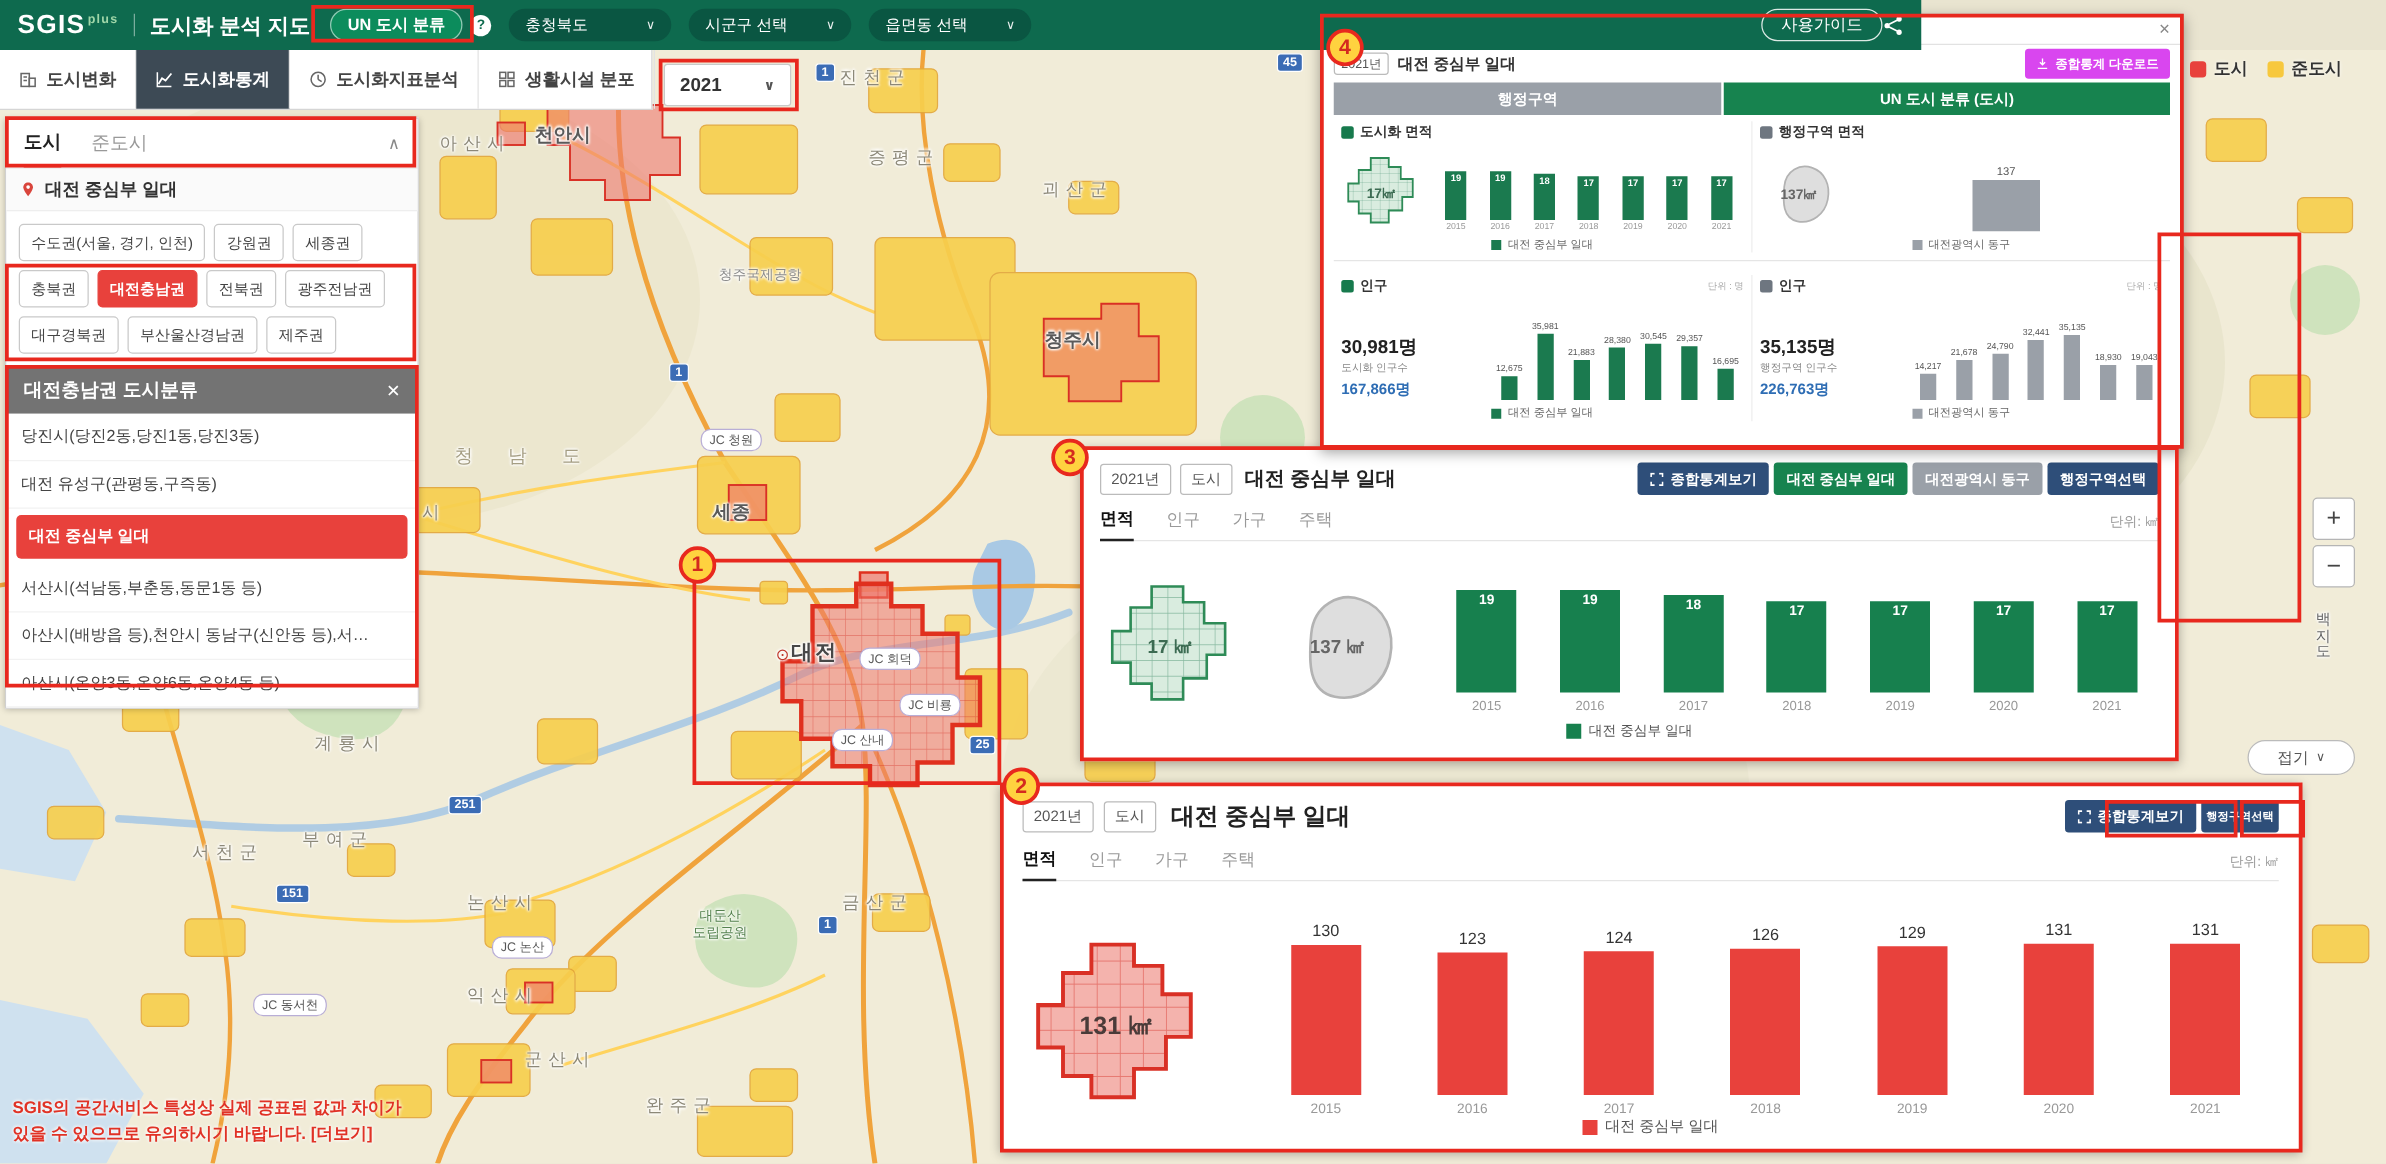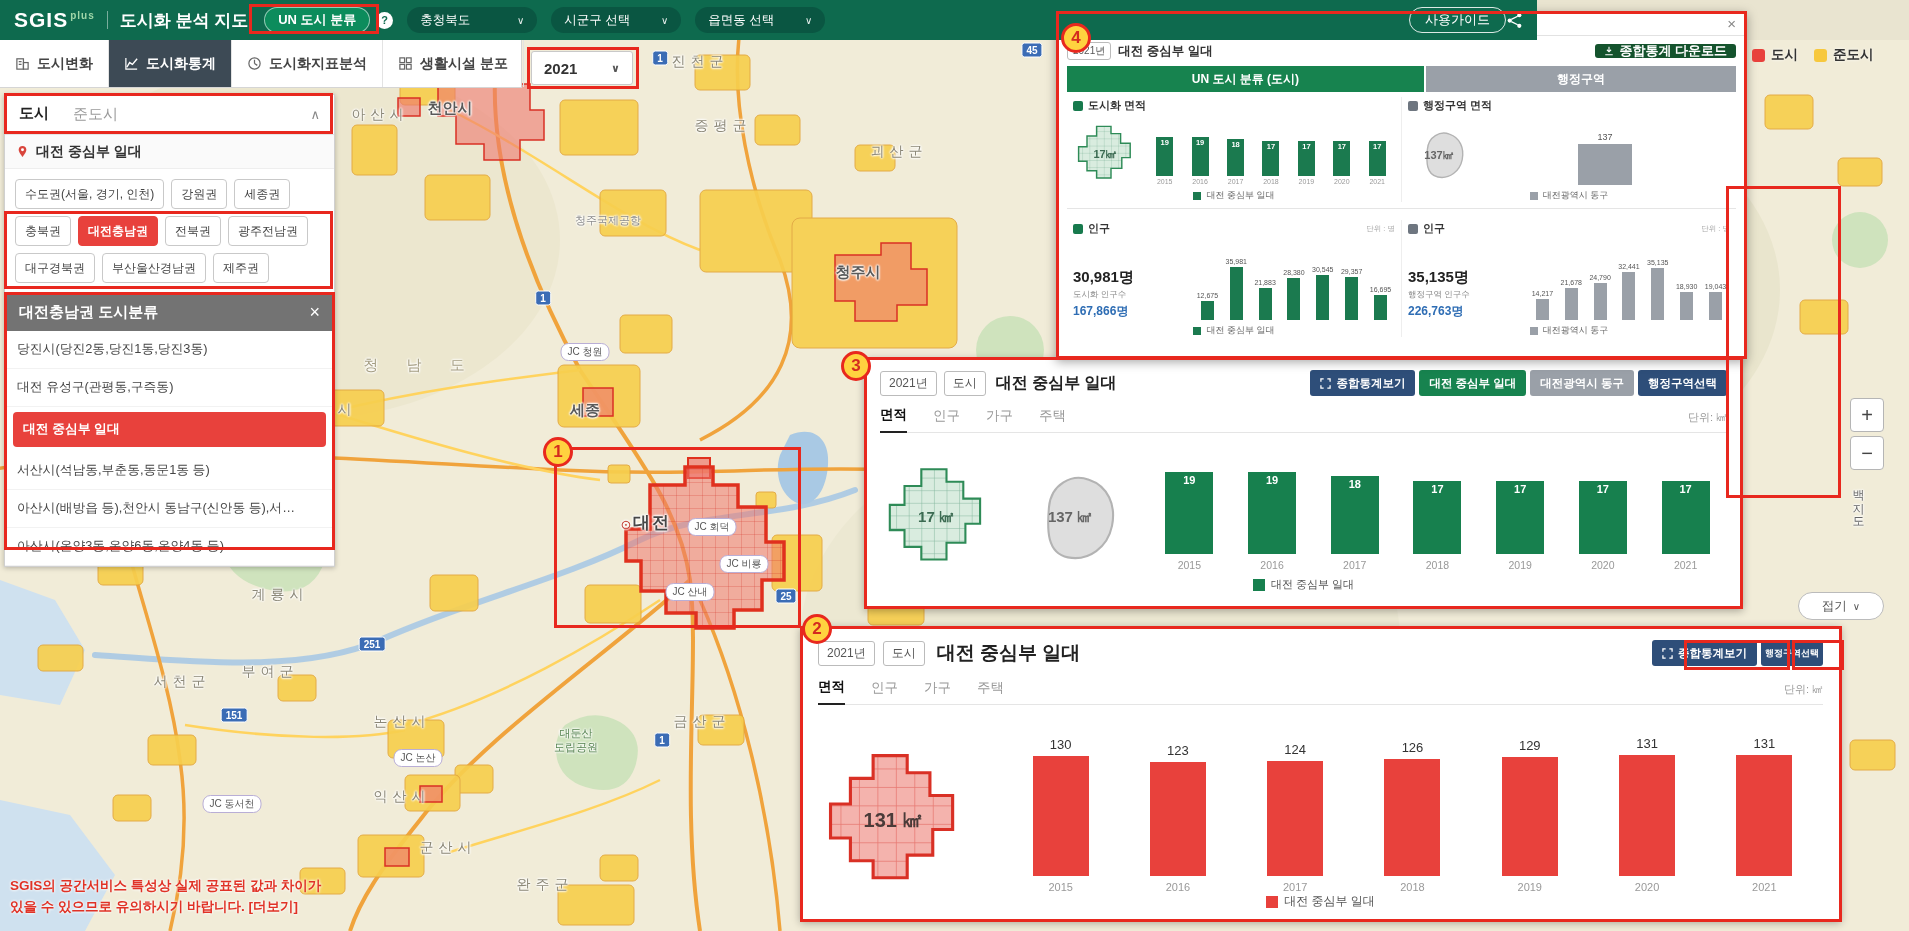--- a/index.html
+++ b/index.html
@@ -148,22 +148,22 @@
 #panel3 .plegend{margin-top:6px;font-size:11px}
 
 
 #panel4{position:absolute;left:1056px;top:11px;width:691px;height:348px;background:#fff;z-index:11;
         border:1px solid #9a9a9a;box-shadow:0 3px 10px rgba(0,0,0,.35)}
 .p4-titlebar{height:24px;display:flex;align-items:center;padding:0 10px;border-bottom:1px solid #e2e2e2;
              font-size:11px;color:#555;font-weight:bold}
 .p4-close{margin-left:auto;font-size:15px;color:#888;cursor:pointer;font-weight:normal}
 .p4-meta{height:30px;display:flex;align-items:center;gap:7px;padding:0 10px}
 .p4-sub{font-size:12.5px;font-weight:bold;color:#333}
-.dl-btn{margin-left:auto;background:#14532d;color:#fff;border:none;border-radius:3px;font-size:13px;
-        height:14px;padding:0 9px;display:inline-flex;align-items:center;gap:5px;font-weight:bold}
+.dl-btn{margin-left:auto;background:#d946ef;color:#fff;border:none;border-radius:3px;font-size:10px;
+        height:24px;padding:0 9px;display:inline-flex;align-items:center;gap:5px;font-weight:bold}
 .p4-tabs{display:flex;height:26px;padding:0 10px;gap:2px}
 .p4-tab{display:flex;align-items:center;justify-content:center;font-size:12px;font-weight:bold;color:#fff;cursor:pointer}
 .p4-tab.green{background:#17834f;flex:1.15}
 .p4-tab.gray{background:#9aa0a8;flex:1}
 .p4-row{display:flex;padding:5px 10px 0 10px}
 .p4-col{flex:1;padding:0 6px;min-width:0}
 .p4-col + .p4-col{border-left:1px solid #eee}
 .p4-sec-h{display:flex;align-items:center;gap:5px;font-size:11px;font-weight:bold;color:#333;height:17px}
 .secicon{width:10px;height:10px;background:#177a4d;border-radius:2px;display:inline-block;flex:none}
 .p4-unit{margin-left:auto;font-size:7.5px;color:#aaa;font-weight:normal}
@@ -288,21 +288,21 @@
       <rect x="688" y="418" width="22" height="20" fill="rgba(238,120,110,0.7)" stroke="#e0301e" stroke-width="2"></rect>
       <path d="M650,445 h35 v-18 h28 v18 h25 v22 h28 v35 h18 v38 h-22 v30 h-28 v18 h-38 v-15 h-30 v-22 h-25 v-30 h-15 v-32 h24 z" fill="rgba(238,120,110,0.55)"></path>
       <path d="M650,445 h35 v-18 h28 v18 h25 v22 h28 v35 h18 v38 h-22 v30 h-28 v18 h-38 v-15 h-30 v-22 h-25 v-30 h-15 v-32 h24 z" fill="url(#pat-red)" stroke="#e0301e" stroke-width="3.5"></path>
     </g>
   </svg>
   <div id="map-labels">
       <div class="mlb county" style="left: 380px; top: 75px;">아산시</div>
       <div class="mlb city" style="left: 450px; top: 68px;">천안시</div>
       <div class="mlb county" style="left: 700px; top: 22px;">진천군</div>
       <div class="mlb county" style="left: 723px; top: 86px;">증평군</div>
-      <div class="mlb county" style="left: 899px; top: 112px;">괴산군</div>
+      <div class="mlb county" style="left: 862px; top: 112px;">괴산군</div>
       <div class="mlb city" style="left: 858px; top: 232px;">청주시</div>
       <div class="mlb poi" style="left: 608px; top: 180px;">청주국제공항</div>
       <div class="mlb park" style="left: 1218px; top: 262px;">속리산
 국립공원</div>
       <div class="mlb jc" style="left: 585px; top: 312px;">JC 청원</div>
       <div class="mlb city" style="left: 585px; top: 370px;">세종</div>
       <div class="mlb region" style="left: 420px; top: 325px;">청 남 도</div>
       <div class="mlb county" style="left: 328px; top: 370px;">공주시</div>
       <div class="mlb jc" style="left: 240px; top: 352px;">JC 북공주</div>
       <div class="mlb marker" style="left: 626px; top: 484px;">⊙</div>
@@ -648,22 +648,22 @@
     <span class="badge sm">2021년</span>
     <span class="p4-sub">대전 중심부 일대</span>
     <button class="dl-btn">
       <svg viewBox="0 0 12 12" width="10" height="10">
           <path d="M6 1v6M3.5 4.5L6 7l2.5-2.5M1.5 10.5h9" fill="none" stroke="#fff" stroke-width="1.3"></path>
         </svg>
       <span>종합통계 다운로드</span>
     </button>
   </div>
   <div class="p4-tabs">
+    <div class="p4-tab gray">행정구역</div>
     <div class="p4-tab green">UN 도시 분류 (도시)</div>
-    <div class="p4-tab gray">행정구역</div>
   </div>
 
   <div class="p4-row">
     <div class="p4-col">
       <div class="p4-sec-h">
         <i class="secicon"></i>
         <span>도시화 면적</span>
       </div>
       <div class="p4-area">
         <div class="shape-wrap" style="width:64px;height:62px">

